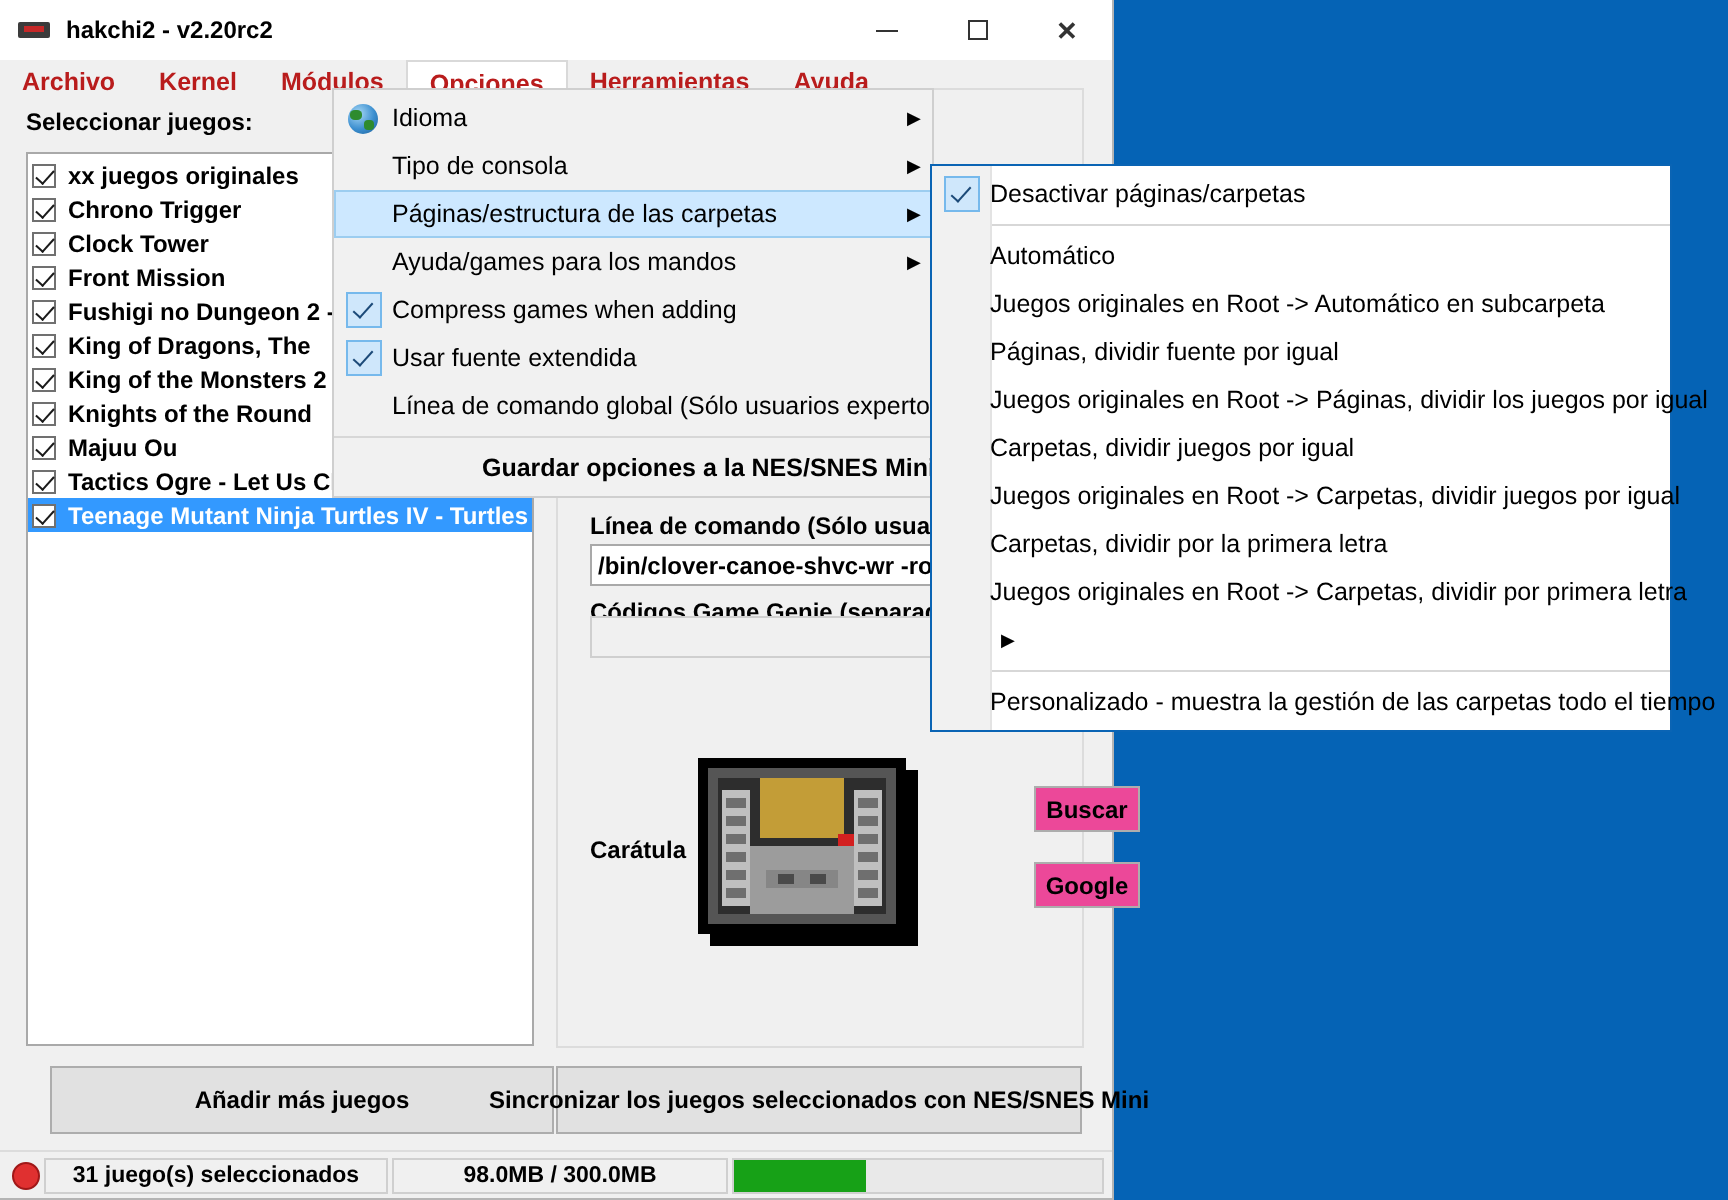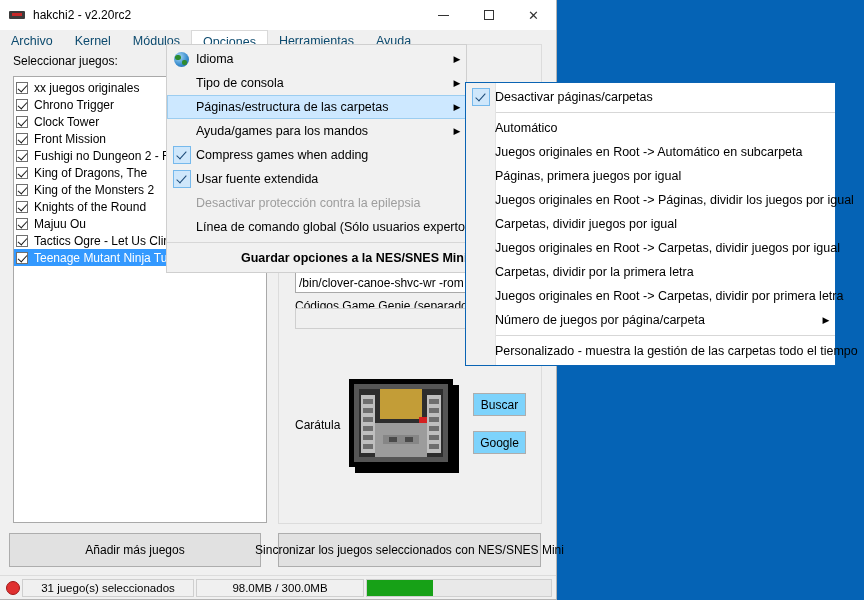--- a/index.html
+++ b/index.html
@@ -23,20 +23,21 @@
     position: absolute;
     left: 0;
     top: 0;
     width: 557px;
     height: 600px;
     background: #f0f0f0;
     border: 1px solid #b4b4b4;
     border-left: none;
     border-top: none;
     box-sizing: border-box;
+    font-weight: bold;
   }
 
   #titlebar {
     position: absolute;
     left: 0; top: 0;
     width: 100%;
     height: 30px;
     background: #ffffff;
     display: flex;
     align-items: center;
@@ -91,21 +92,21 @@
     height: 22px;
     background: #f0f0f0;
     display: flex;
     align-items: stretch;
     font-size: 12.5px;
   }
   .menu-item {
     padding: 0 11px;
     display: flex;
     align-items: center;
-    color: #0c4a6e;
+    color: #b91c1c;
     cursor: default;
     white-space: nowrap;
   }
   .menu-item.active {
     background: #ffffff;
     border-left: 1px solid #d9d9d9;
     border-right: 1px solid #d9d9d9;
     border-top: 1px solid #d9d9d9;
     box-sizing: border-box;
   }
@@ -151,21 +152,21 @@
     position: absolute;
     left: 3px; top: 0px;
     width: 4px; height: 8px;
     border: solid #1a1a1a;
     border-width: 0 1.6px 1.6px 0;
     transform: rotate(42deg);
   }
 
   #btn-add {
     position: absolute;
-    left: 9px; top: 533px;
+    left: 25px; top: 533px;
     width: 252px; height: 34px;
     background: #e1e1e1;
     border: 1px solid #adadad;
     font-size: 12px;
     color: #000;
     display: flex; align-items: center; justify-content: center;
     box-sizing: border-box;
     cursor: default;
   }
   #btn-sync {
@@ -230,27 +231,28 @@
     color: #000;
   }
   #cover-art {
     position: absolute;
     left: 349px; top: 379px;
     width: 110px; height: 94px;
   }
   #btn-buscar, #btn-google {
     position: absolute;
     width: 53px; height: 23px;
-    background: #7dd3fc;
+    background: #ec4899;
     border: 1px solid #adadad;
     font-size: 12px;
     color: #000;
     display: flex; align-items: center; justify-content: center;
     box-sizing: border-box;
     cursor: default;
+    margin-left: 44px;
   }
   #btn-buscar { left: 473px; top: 393px; }
   #btn-google { left: 473px; top: 431px; }
 
   
   #statusbar {
     position: absolute;
     left: 0; bottom: 0;
     width: 100%;
     height: 24px;
@@ -574,25 +576,20 @@
       <span class="mlabel">Compress games when adding</span>
       <span class="marrow"></span>
     </div>
     <div class="mrow">
       <span class="mgut">
           <span class="mchk"></span>
         </span>
       <span class="mlabel">Usar fuente extendida</span>
       <span class="marrow"></span>
     </div>
-    <div class="mrow dim">
-      <span class="mgut"></span>
-      <span class="mlabel">Desactivar protección contra la epilepsia</span>
-      <span class="marrow"></span>
-    </div>
     <div class="mrow">
       <span class="mgut"></span>
       <span class="mlabel">Línea de comando global (Sólo usuarios expertos)</span>
       <span class="marrow"></span>
     </div>
     <div class="msep full"></div>
     <div class="mrow bold">
       <span class="mgut"></span>
       <span class="mlabel">Guardar opciones a la NES/SNES Mini ahora</span>
       <span class="marrow"></span>
@@ -614,21 +611,21 @@
       <span class="mlabel">Automático</span>
       <span class="marrow"></span>
     </div>
     <div class="mrow">
       <span class="mgut"></span>
       <span class="mlabel">Juegos originales en Root -&gt; Automático en subcarpeta</span>
       <span class="marrow"></span>
     </div>
     <div class="mrow">
       <span class="mgut"></span>
-      <span class="mlabel">Páginas, primera juegos por igual</span>
+      <span class="mlabel">Páginas, dividir fuente por igual</span>
       <span class="marrow"></span>
     </div>
     <div class="mrow">
       <span class="mgut"></span>
       <span class="mlabel">Juegos originales en Root -&gt; Páginas, dividir los juegos por igual</span>
       <span class="marrow"></span>
     </div>
     <div class="mrow">
       <span class="mgut"></span>
       <span class="mlabel">Carpetas, dividir juegos por igual</span>
@@ -644,21 +641,20 @@
       <span class="mlabel">Carpetas, dividir por la primera letra</span>
       <span class="marrow"></span>
     </div>
     <div class="mrow">
       <span class="mgut"></span>
       <span class="mlabel">Juegos originales en Root -&gt; Carpetas, dividir por primera letra</span>
       <span class="marrow"></span>
     </div>
     <div class="mrow">
       <span class="mgut"></span>
-      <span class="mlabel">Número de juegos por página/carpeta</span>
       <span class="marrow">▶</span>
     </div>
     <div class="msep" style="margin-left:29px;"></div>
     <div class="mrow">
       <span class="mgut"></span>
       <span class="mlabel">Personalizado - muestra la gestión de las carpetas todo el tiempo</span>
       <span class="marrow"></span>
     </div>
   </div>
 

